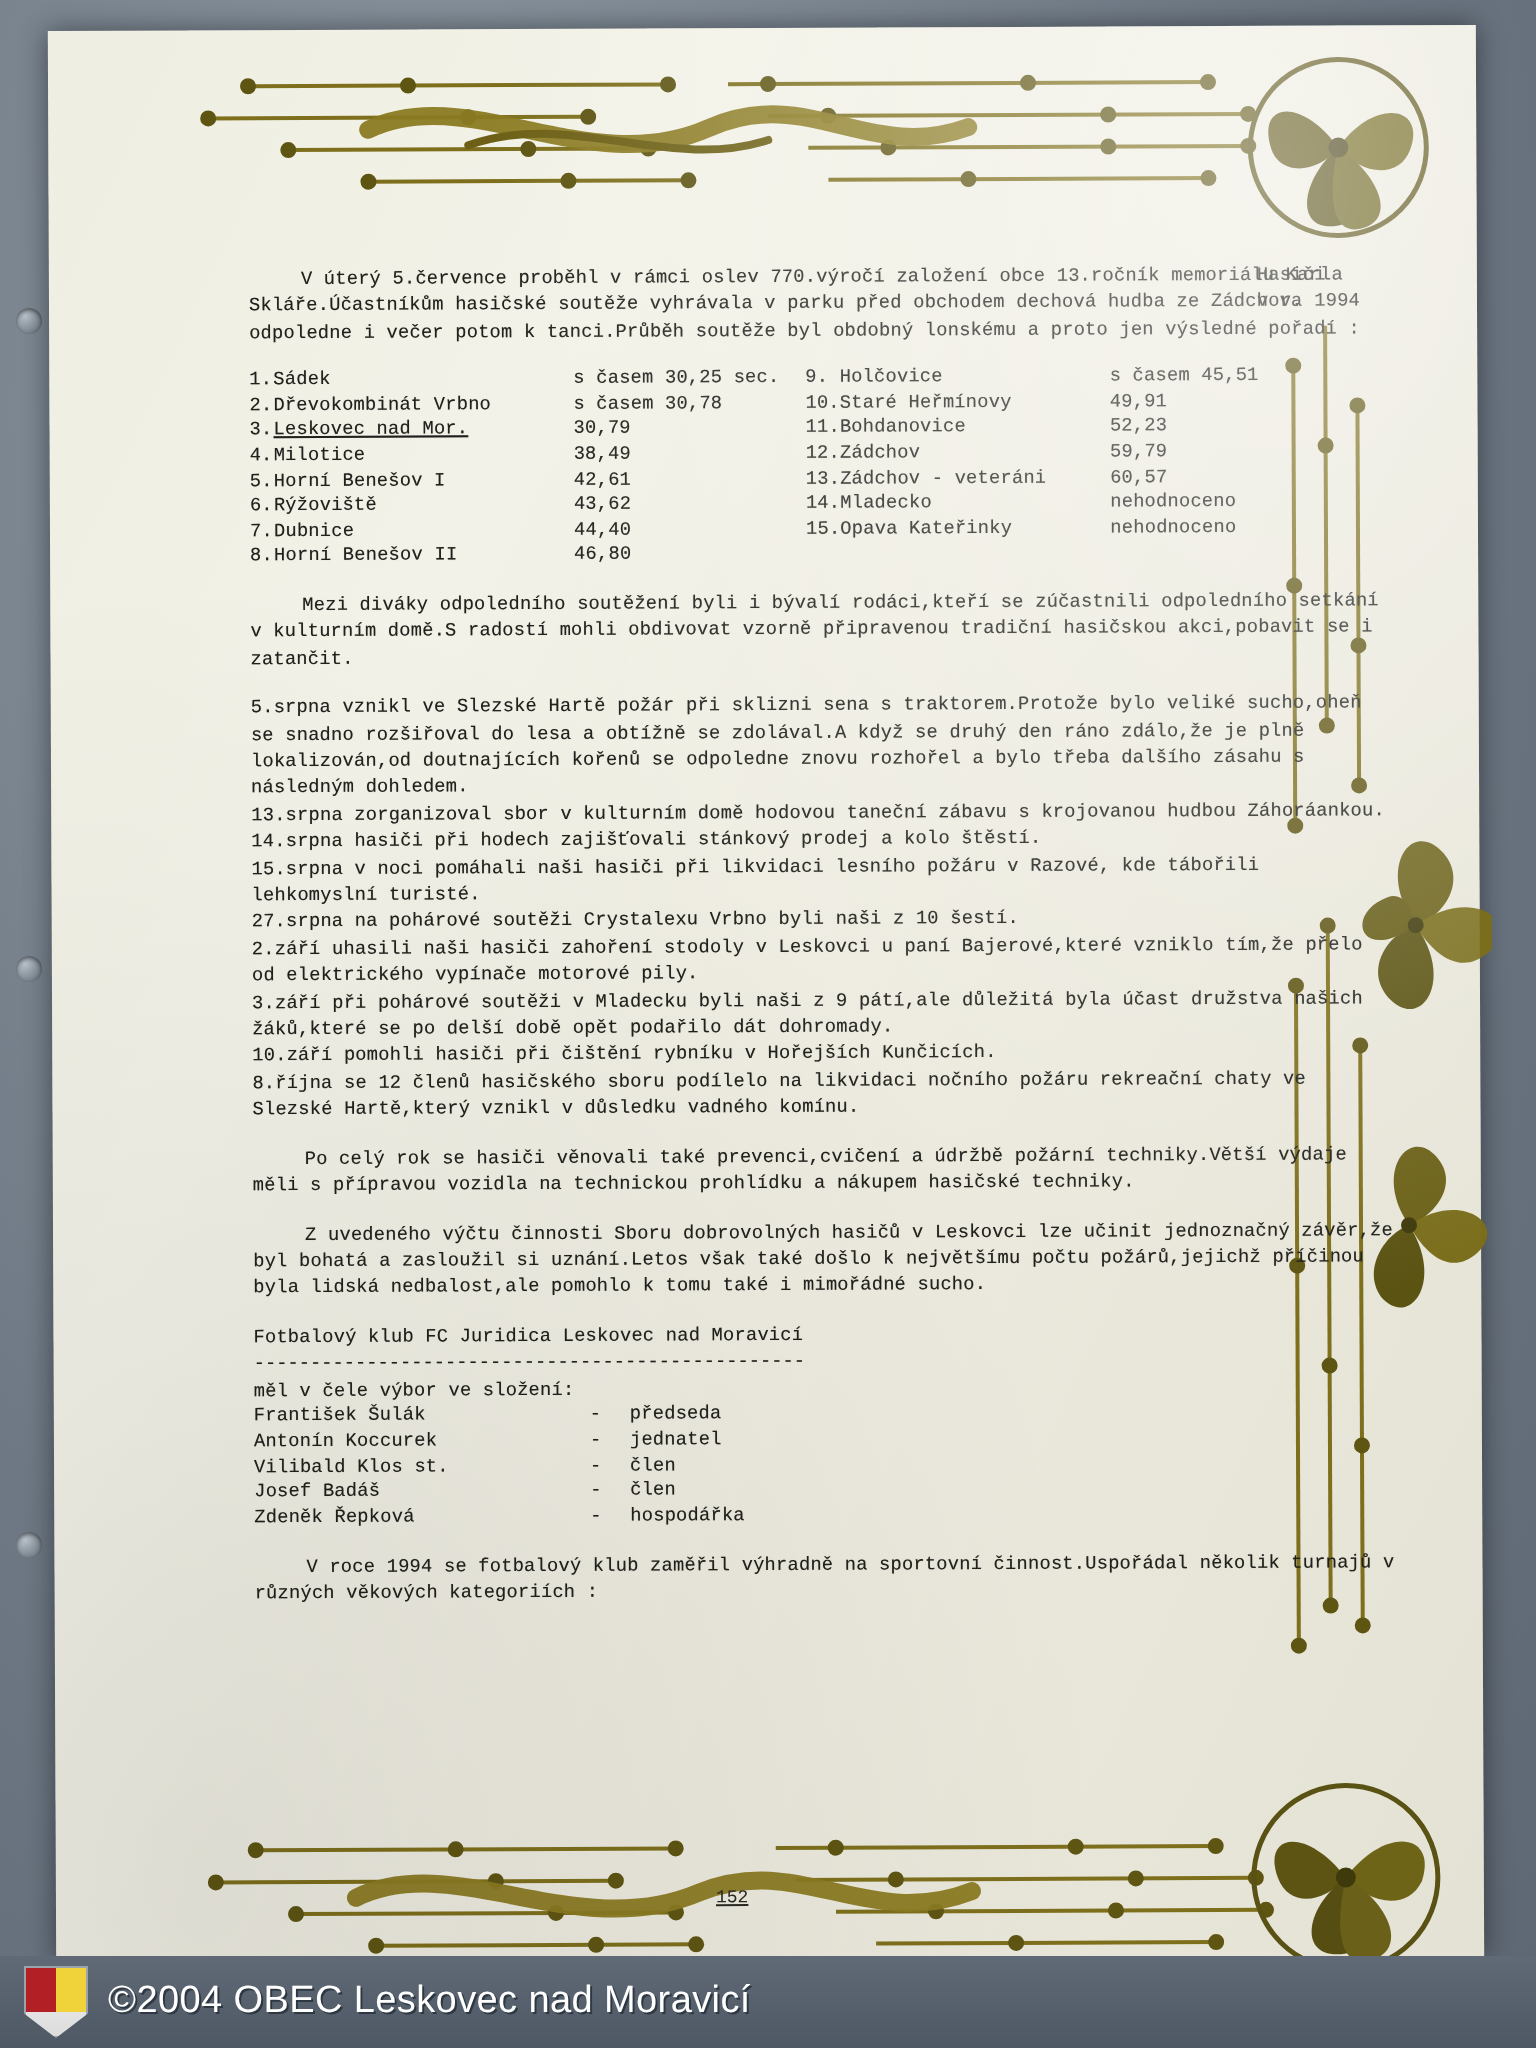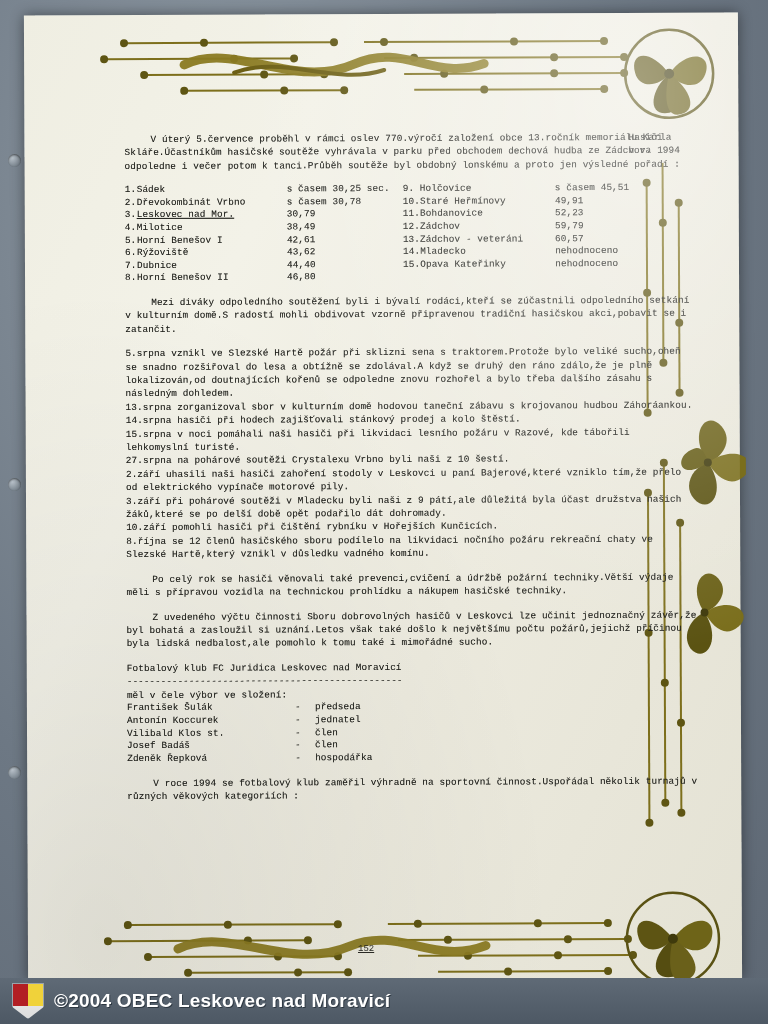--- a/index.html
+++ b/index.html
@@ -84,21 +84,21 @@
     width:30px;height:34px;margin-left:12px;margin-right:10px;position:relative;
     background:linear-gradient(#f2f2f2,#dcdcdc);
     border:1px solid #9aa3ab;
     clip-path:polygon(0 0,100% 0,100% 66%,50% 100%,0 66%);
   }
   #crest .cq{position:absolute;width:50%;height:66%;}
   #crest .q1{left:0;top:0;background:#b21f24;}
   #crest .q2{left:50%;top:0;background:#f0d23a;}
   #footer-text{
     color:#ffffff;font-family:"Liberation Sans",sans-serif;
-    font-weight:bold;font-size:19px;letter-spacing:.2px;
+    font-weight:normal;font-size:19px;letter-spacing:.2px;
     text-shadow:1px 1px 0 #2e3842;
   }
 </style>
 </head>
 <body>
 
 <div id="page">
 
   <div class="hole" style="top:154px;"></div>
   <div class="hole" style="top:478px;"></div>

